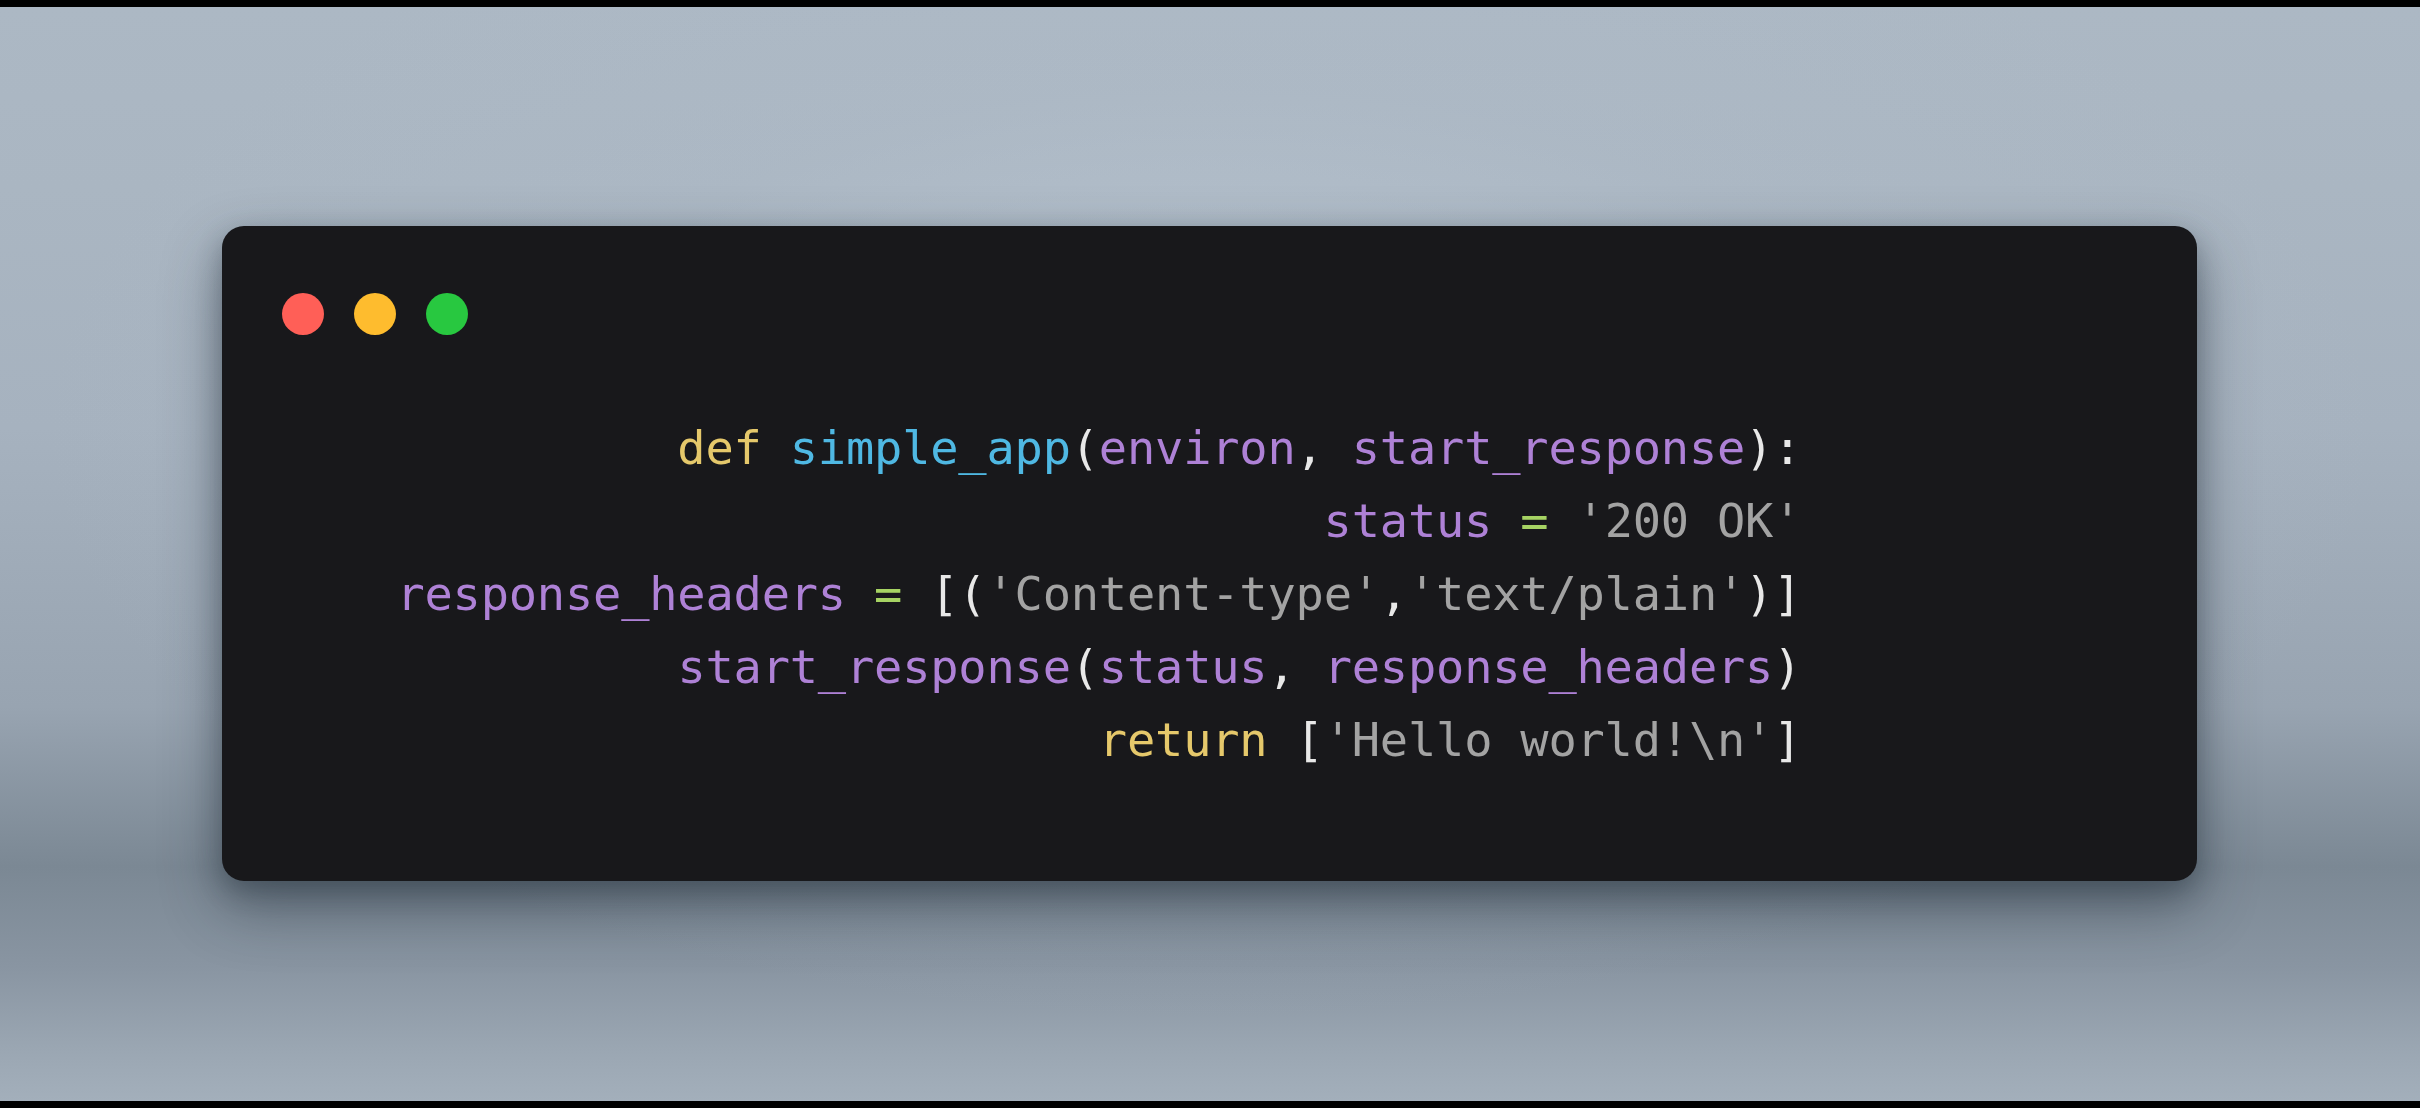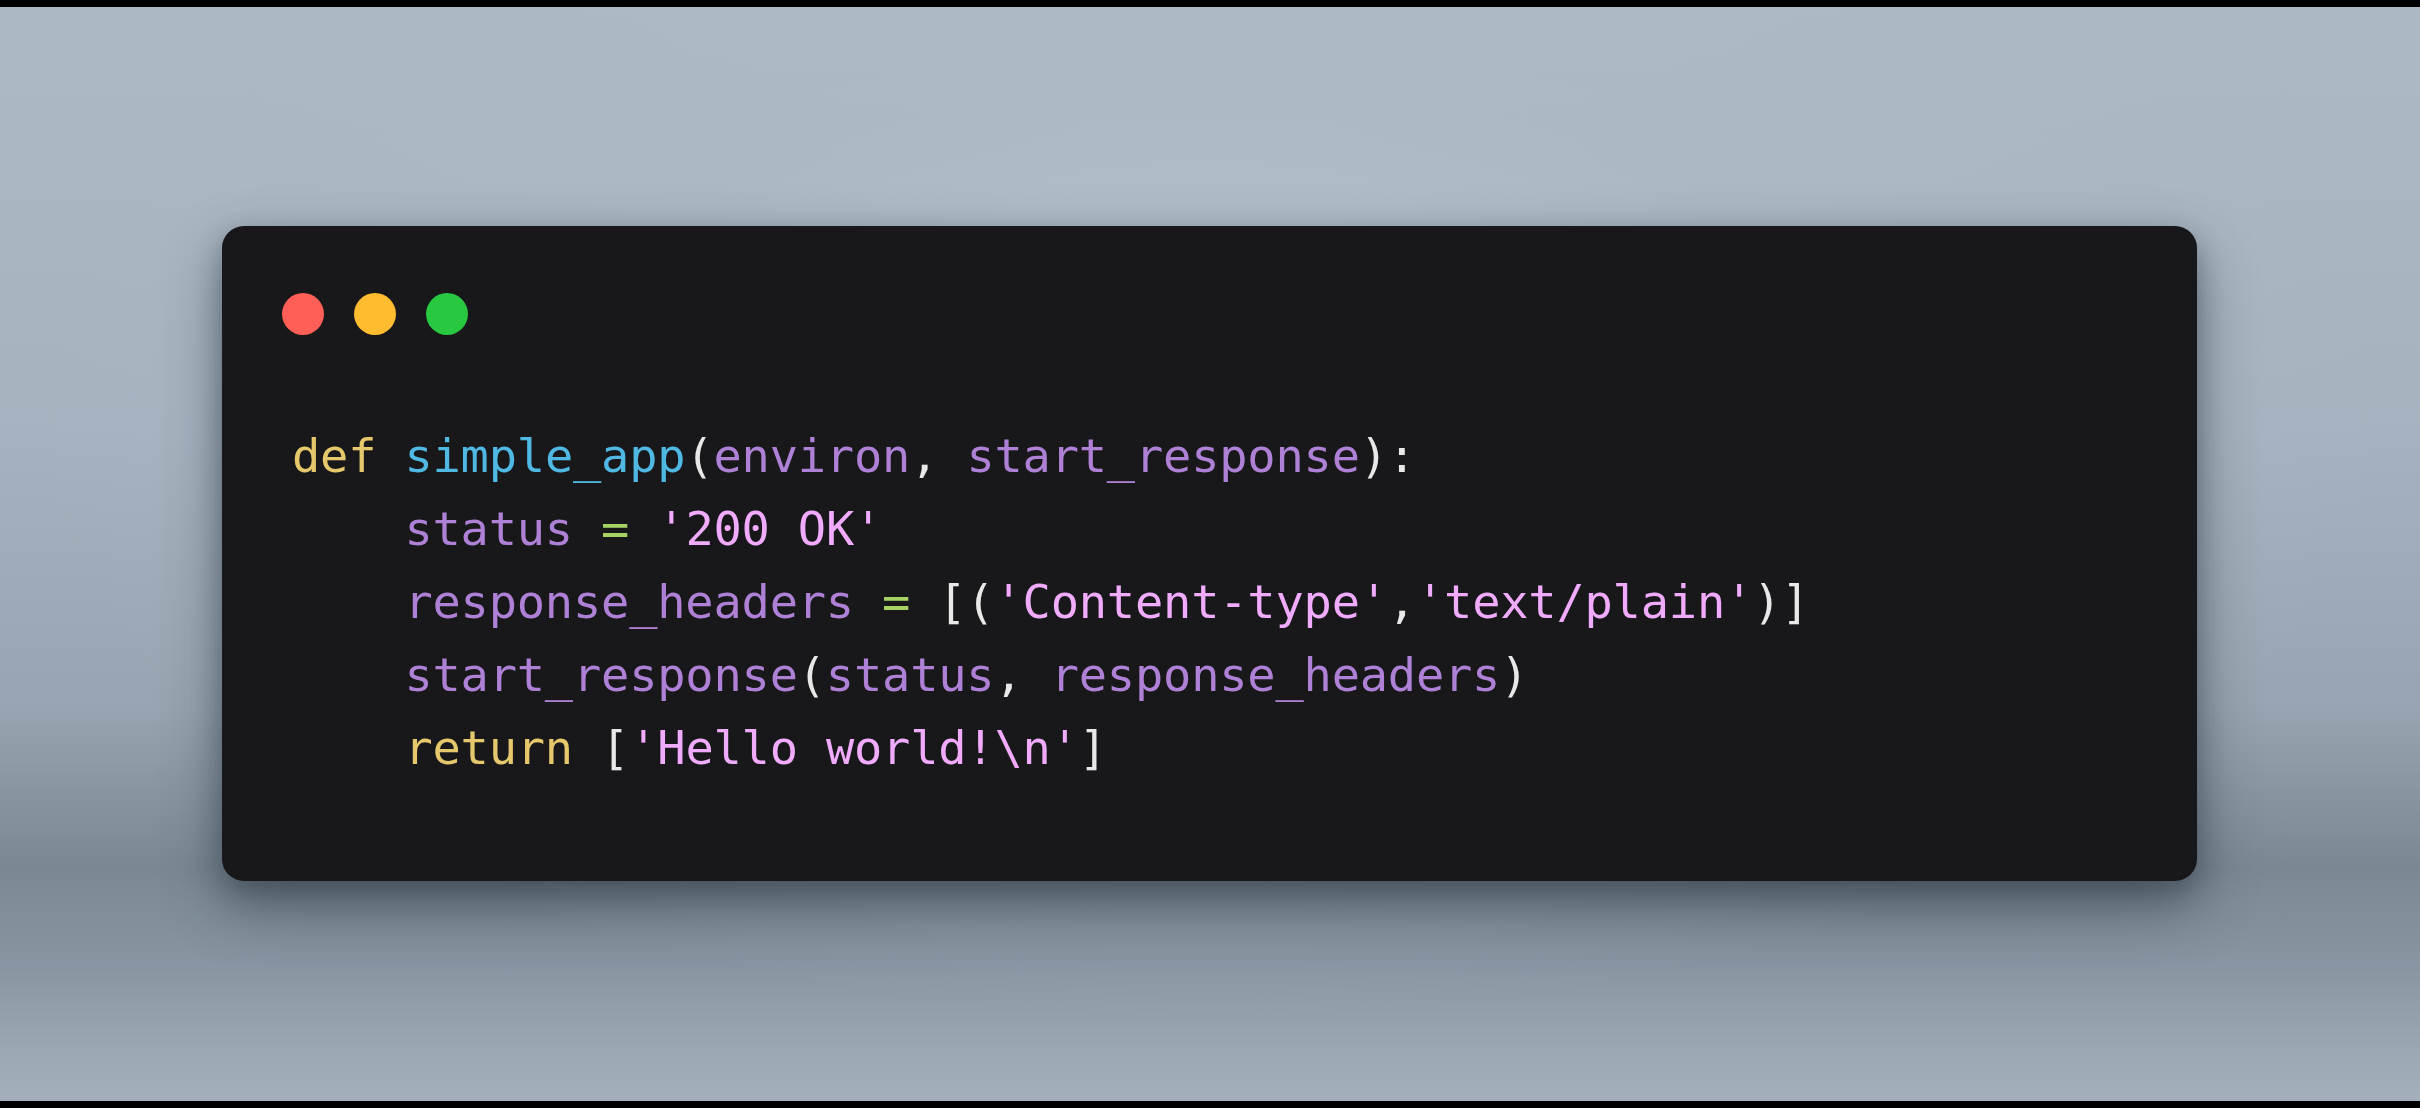--- a/index.html
+++ b/index.html
@@ -93,35 +93,36 @@
     width: 42px;
     height: 42px;
     border-radius: 50%;
     display: block;
   }
 
   #code {
     position: absolute;
     left: 62px;
     top: 185px;
-    margin: 8px;
+    margin: 0;
     font-family: "DejaVu Sans Mono", "Liberation Mono", monospace;
     font-size: 47px;
     line-height: 73px;
     letter-spacing: -0.2px;
     white-space: pre;
     color: #e6e6e6;
+    text-align: right;
     -webkit-font-smoothing: antialiased;
   }
   .ln { display: block; height: 73px; }
 
   .tok-kw     { color: #e5c86b; }
   .tok-fn     { color: #4fb8e3; }
   .tok-var    { color: #ae81d6; }
-  .tok-str    { color: #f0abfc; }
+  .tok-str    { color: #a3a3a3; }
   .tok-op     { color: #a6d363; }
   .tok-punc   { color: #e8e8e8; }
 </style>
 </head>
 <body>
 
 <div id="stage">
 
   <div class="letterbox top"></div>
 

